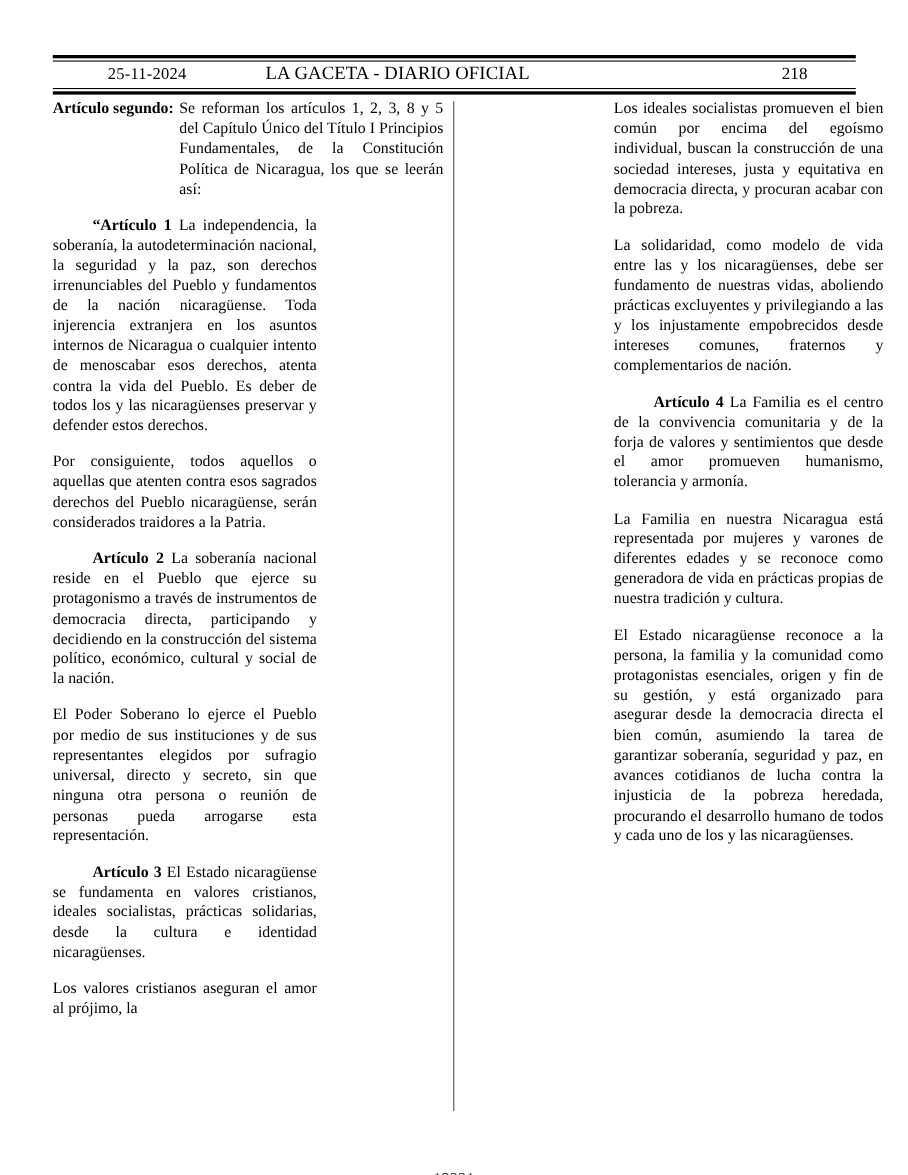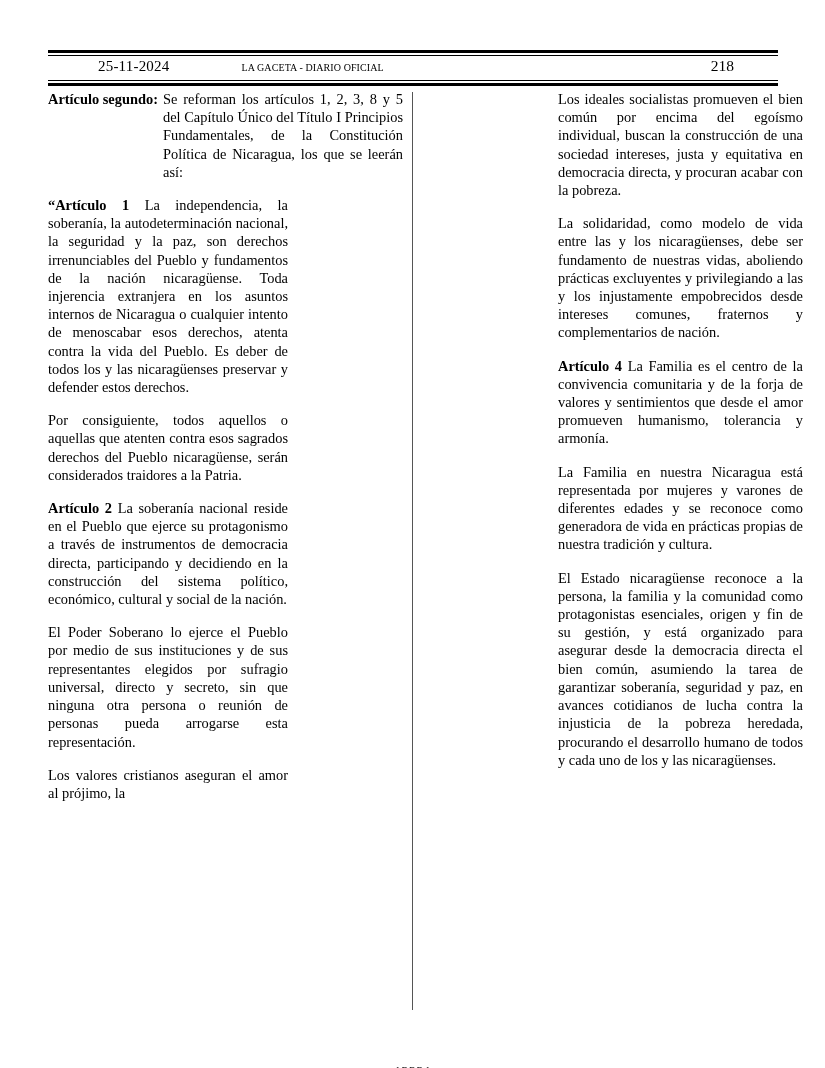--- a/index.html
+++ b/index.html
@@ -57,21 +57,21 @@
     box-sizing: border-box;
   }
   .header-date {
     font-size: 15px;
     letter-spacing: 0.2px;
     white-space: nowrap;
     flex: 0 0 auto;
     padding-left: 44px;
   }
   .header-title {
-    font-size: 10px;
+    font-size: 17px;
     letter-spacing: 0.1px;
     white-space: nowrap;
     flex: 0 0 auto;
     margin-left: 72px;
     margin-right: auto;
   }
   .header-pageno {
     font-size: 15.5px;
     white-space: nowrap;
     flex: 0 0 auto;
@@ -133,21 +133,21 @@
     font-weight: bold;
     white-space: nowrap;
   }
   .lead-body {
     margin-left: 115px;
     width: 240px;
     font-size: 14.4px;
     line-height: 18.2px;
     text-align: justify;
   }
-  strong.art { font-weight: bold; }
+  strong.art { font-weight: bold; margin-left: 36px; }
 
   
   .folio {
     position: absolute;
     left: 0;
     top: 1064px;
     width: 825px;
     text-align: center;
     font-size: 15px;
   }
@@ -178,20 +178,21 @@
       <div class="lead-row">
         <span class="lead-label">Artículo segundo:</span>
         <div class="lead-body">Se reforman los artículos 1, 2, 3, 8 y 5 del Capítulo Único del Título I Principios Fundamentales, de la Constitución Política de Nicaragua, los que se leerán así:</div>
       </div>
 
       <div id="left-paras">
           <p class="para indent"><strong class="art">“Artículo 1</strong> La independencia, la soberanía, la autodeterminación nacional, la seguridad y la paz, son derechos irrenunciables del Pueblo y fundamentos de la nación nicaragüense. Toda injerencia extranjera en los asuntos internos de Nicaragua o cualquier intento de menoscabar esos derechos, atenta contra la vida del Pueblo. Es deber de todos los y las nicaragüenses preservar y defender estos derechos.</p>
           <p class="para indent">Por consiguiente, todos aquellos o aquellas que atenten contra esos sagrados derechos del Pueblo nicaragüense, serán considerados traidores a la Patria.</p>
           <p class="para indent"><strong class="art">Artículo 2</strong> La soberanía nacional reside en el Pueblo que ejerce su protagonismo a través de instrumentos de democracia directa, participando y decidiendo en la construcción del sistema político, económico, cultural y social de la nación.</p>
           <p class="para indent">El Poder Soberano lo ejerce el Pueblo por medio de sus instituciones y de sus representantes elegidos por sufragio universal, directo y secreto, sin que ninguna otra persona o reunión de personas pueda arrogarse esta representación.</p>
+          <p class="para indent"><strong class="art">Artículo 3</strong> El Estado nicaragüense se fundamenta en valores cristianos, ideales socialistas, prácticas solidarias, desde la cultura e identidad nicaragüenses.</p>
           <p class="para indent">Los valores cristianos aseguran el amor al prójimo, la</p>
         </div>
     </div>
 
     <div class="col col-right">
       <div id="right-paras">
           <p class="para">Los ideales socialistas promueven el bien común por encima del egoísmo individual, buscan la construcción de una sociedad intereses, justa y equitativa en democracia directa, y procuran acabar con la pobreza.</p>
           <p class="para">La solidaridad, como modelo de vida entre las y los nicaragüenses, debe ser fundamento de nuestras vidas, aboliendo prácticas excluyentes y privilegiando a las y los injustamente empobrecidos desde intereses comunes, fraternos y complementarios de nación.</p>
           <p class="para"><strong class="art">Artículo 4</strong> La Familia es el centro de la convivencia comunitaria y de la forja de valores y sentimientos que desde el amor promueven humanismo, tolerancia y armonía.</p>
           <p class="para">La Familia en nuestra Nicaragua está representada por mujeres y varones de diferentes edades y se reconoce como generadora de vida en prácticas propias de nuestra tradición y cultura.</p>

